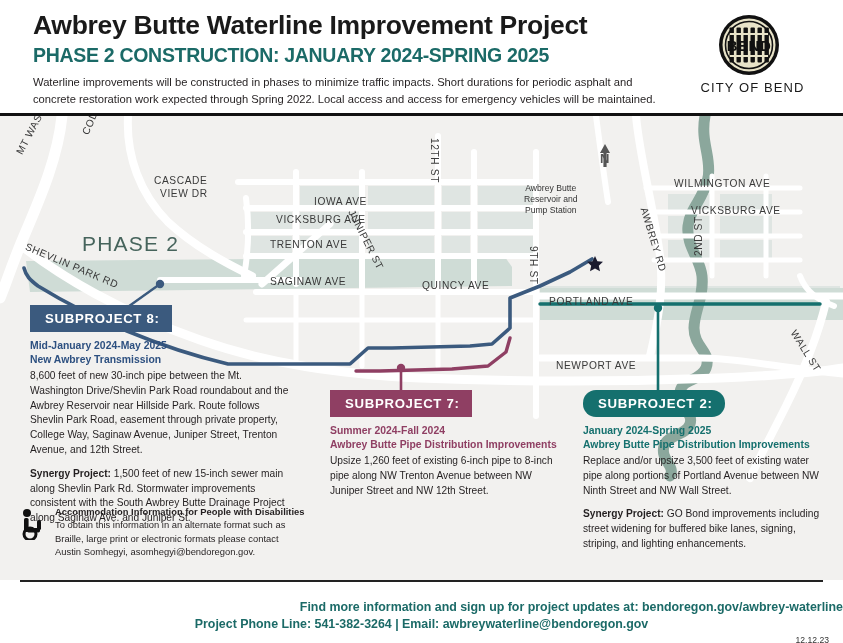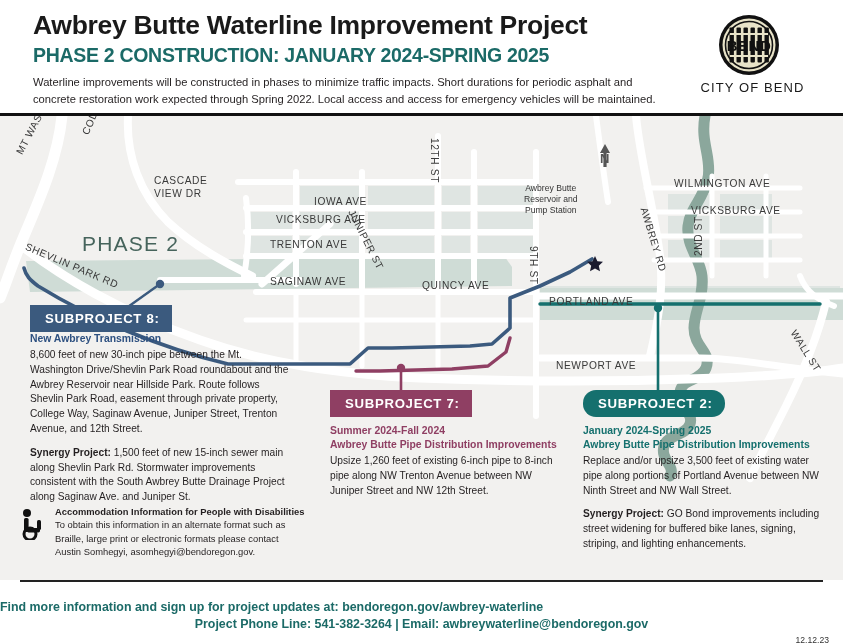--- a/index.html
+++ b/index.html
@@ -79,21 +79,21 @@
   .access{position:absolute;left:18px;top:505px;width:300px;}
   .access-icon{position:absolute;left:0;top:3px;width:30px;height:32px;}
   .access-txt{position:absolute;left:37px;top:0;width:265px;}
   .access-head{font-size:9.4px;font-weight:bold;line-height:1.4;}
   .access-body{font-size:9.4px;line-height:1.42;}
 
   
   .footer{position:absolute;left:0;top:580px;width:843px;height:63px;background:#fff;}
   .fdiv{position:absolute;left:20px;top:0px;width:803px;height:2px;background:#222;}
   .fline1{
-    position:absolute;left:0;top:20px;width:843px;text-align:left;
+    position:absolute;left:0;top:20px;width:843px;text-align:right;
     font-size:12.4px;font-weight:bold;color:#1b6a67;
   }
   .fline2{
     position:absolute;left:0;top:37px;width:843px;text-align:center;
     font-size:12.4px;font-weight:bold;color:#1b6a67;
   }
   .fdate{position:absolute;right:14px;top:55px;font-size:8.6px;color:#333;}
 </style>
 </head>
 <body>
@@ -262,21 +262,21 @@
       <g>
         <path d="M605,28 l5,9 -3.4,0 0,14 -3.2,0 0,-14 -3.4,0 Z" fill="#555"></path>
       </g>
     </svg>
 
     <div class="phase2" style="left:82px;top:116px;">PHASE 2</div>
 
     <div class="mlabel" style="left:14px;top:35px;transform:rotate(-62deg);transform-origin:left top;">MT WASHINGTON DR</div>
     <div class="mlabel" style="left:80px;top:16px;transform:rotate(-67deg);transform-origin:left top;">COLLEGE WAY</div>
     <div class="mlabel" style="left:154px;top:59px;">CASCADE</div>
-    <div class="mlabel" style="left:154px;top:72px;">VIEW DR</div>
+    <div class="mlabel" style="left:160px;top:72px;">VIEW DR</div>
     <div class="mlabel" style="left:28px;top:125px;transform:rotate(23deg);transform-origin:left top;">SHEVLIN PARK RD</div>
 
     <div class="mlabel" style="left:314px;top:80px;">IOWA AVE</div>
     <div class="mlabel" style="left:276px;top:98px;">VICKSBURG AVE</div>
     <div class="mlabel" style="left:270px;top:123px;">TRENTON AVE</div>
     <div class="mlabel" style="left:270px;top:160px;">SAGINAW AVE</div>
     <div class="mlabel" style="left:356px;top:92px;transform:rotate(63deg);transform-origin:left top;">JUNIPER ST</div>
     <div class="mlabel" style="left:440px;top:22px;transform:rotate(90deg);transform-origin:left top;">12TH ST</div>
     <div class="mlabel" style="left:422px;top:164px;">QUINCY AVE</div>
     <div class="mlabel" style="left:539px;top:130px;transform:rotate(90deg);transform-origin:left top;">9TH ST</div>
@@ -292,20 +292,21 @@
       <div>Awbrey Butte</div>
       <div>Reservoir and</div>
       <div>Pump Station</div>
     </div>
 
     <div class="northlabel" style="left:600px;top:35px;">N</div>
   </div>
 
   <div class="callout" style="left:30px;top:305px;width:262px;">
     <div class="chip c8">SUBPROJECT 8:</div>
+    <div class="co-date c8">Mid-January 2024-May 2025</div>
     <div class="co-title c8">New Awbrey Transmission</div>
     <div class="co-body">8,600 feet of new 30-inch pipe between the Mt. Washington Drive/Shevlin Park Road roundabout and the Awbrey Reservoir near Hillside Park. Route follows Shevlin Park Road, easement through private property, College Way, Saginaw Avenue, Juniper Street, Trenton Avenue, and 12th Street.</div>
     <div class="co-syn">
       <b>Synergy Project:</b><span> 1,500 feet of new 15-inch sewer main along Shevlin Park Rd. Stormwater improvements consistent with the South Awbrey Butte Drainage Project along Saginaw Ave. and Juniper St.</span>
     </div>
   </div>
 
   <div class="callout" style="left:330px;top:390px;width:232px;">
     <div class="chip c7">SUBPROJECT 7:</div>
     <div class="co-date c7">Summer 2024-Fall 2024</div>

